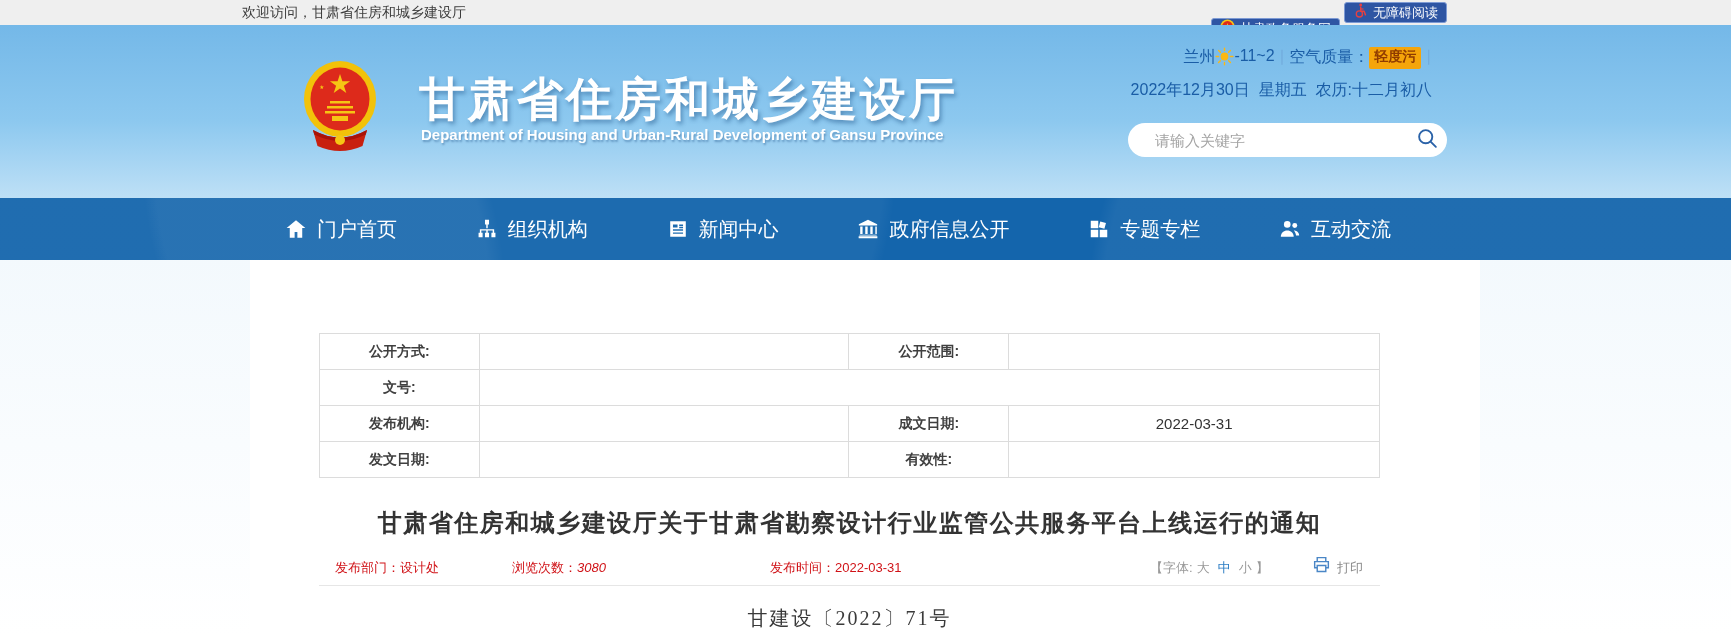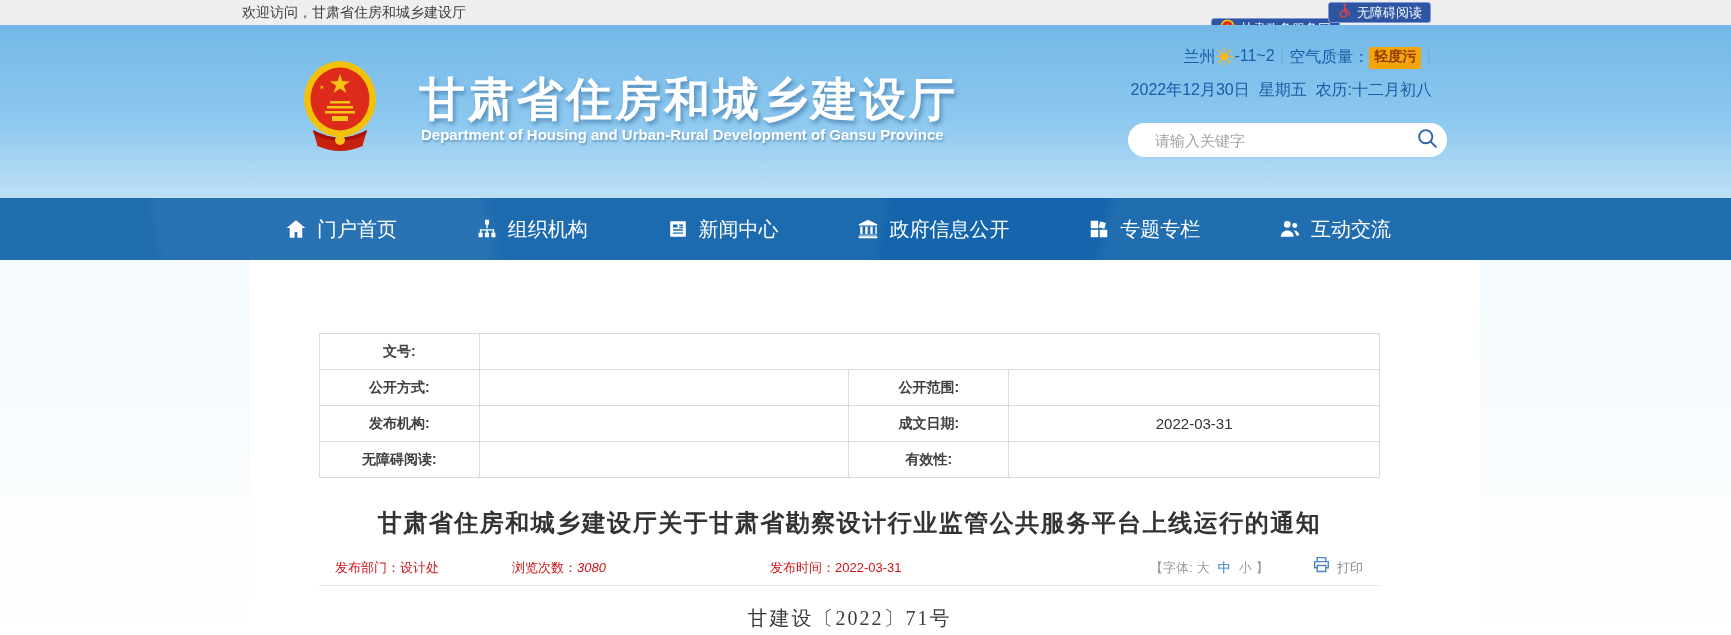--- a/index.html
+++ b/index.html
@@ -8,21 +8,21 @@
   #page { position:relative; width:1731px; height:635px; overflow:hidden;
           background:linear-gradient(180deg,#e4f1fa 0%, #f3f9fd 40%, #ffffff 100%); }
 
   
   .topbar { position:absolute; left:0; top:0; width:1731px; height:25px; background:#efefef; }
   .welcome { position:absolute; left:242px; top:0; line-height:25px; font-size:14px; color:#3c3c3c; }
   .top-btn { position:absolute; top:2px; height:21px; background:#2e55a3; border:1px solid #7d9ad4;
              border-radius:3px; color:#fff; font-size:13px; line-height:19px; padding:0 8px;
              display:flex; align-items:center; gap:5px; cursor:pointer; }
   .btn-gov { right:391px;margin-top:16px; }
-  .btn-acc { right:300px; }
+  .btn-acc { right:284px; }
 
   
   .header { position:absolute; left:0; top:25px; width:1731px; height:173px;
             background:linear-gradient(180deg,#74b8e8 0%, #8cc8ef 55%, #bee0f6 100%); }
   .emblem { position:absolute; left:302px; top:33px; }
   .site-title { position:absolute; left:419px; top:44px; font-size:46px; font-weight:700; color:#fff;
                 letter-spacing:3px; text-shadow:2px 3px 4px rgba(20,70,125,.45); white-space:nowrap; }
   .site-sub { position:absolute; left:421px; top:101px; font-size:15px; font-weight:700; color:#fff;
               text-shadow:1px 2px 2px rgba(20,70,125,.4); white-space:nowrap; }
   .weather-line { position:absolute; top:22px; right:295px; height:22px; display:flex; 
@@ -212,37 +212,37 @@
 
     <table class="doc-table">
       <colgroup>
           <col style="width:160px">
           <col style="width:370px">
           <col style="width:160px">
           <col style="width:371px">
         </colgroup>
       <tbody>
           <tr>
+        <td class="lbl">公开方式:</td>
+        <td class="val"></td>
+        <td class="lbl">公开范围:</td>
+        <td class="val"></td>
+      </tr>
+      <tr>
         <td class="lbl">文号:</td>
         <td class="val" colspan="3"></td>
       </tr>
       <tr>
-        <td class="lbl">公开方式:</td>
-        <td class="val"></td>
-        <td class="lbl">公开范围:</td>
-        <td class="val"></td>
-      </tr>
-      <tr>
         <td class="lbl">发布机构:</td>
         <td class="val"></td>
         <td class="lbl">成文日期:</td>
         <td class="val">2022-03-31</td>
       </tr>
       <tr>
-        <td class="lbl">无障碍阅读:</td>
+        <td class="lbl">发文日期:</td>
         <td class="val"></td>
         <td class="lbl">有效性:</td>
         <td class="val"></td>
       </tr>
     </tbody>
       </table>
 
     <div class="article-title">甘肃省住房和城乡建设厅关于甘肃省勘察设计行业监管公共服务平台上线运行的通知</div>
 
     <div class="meta-row">

